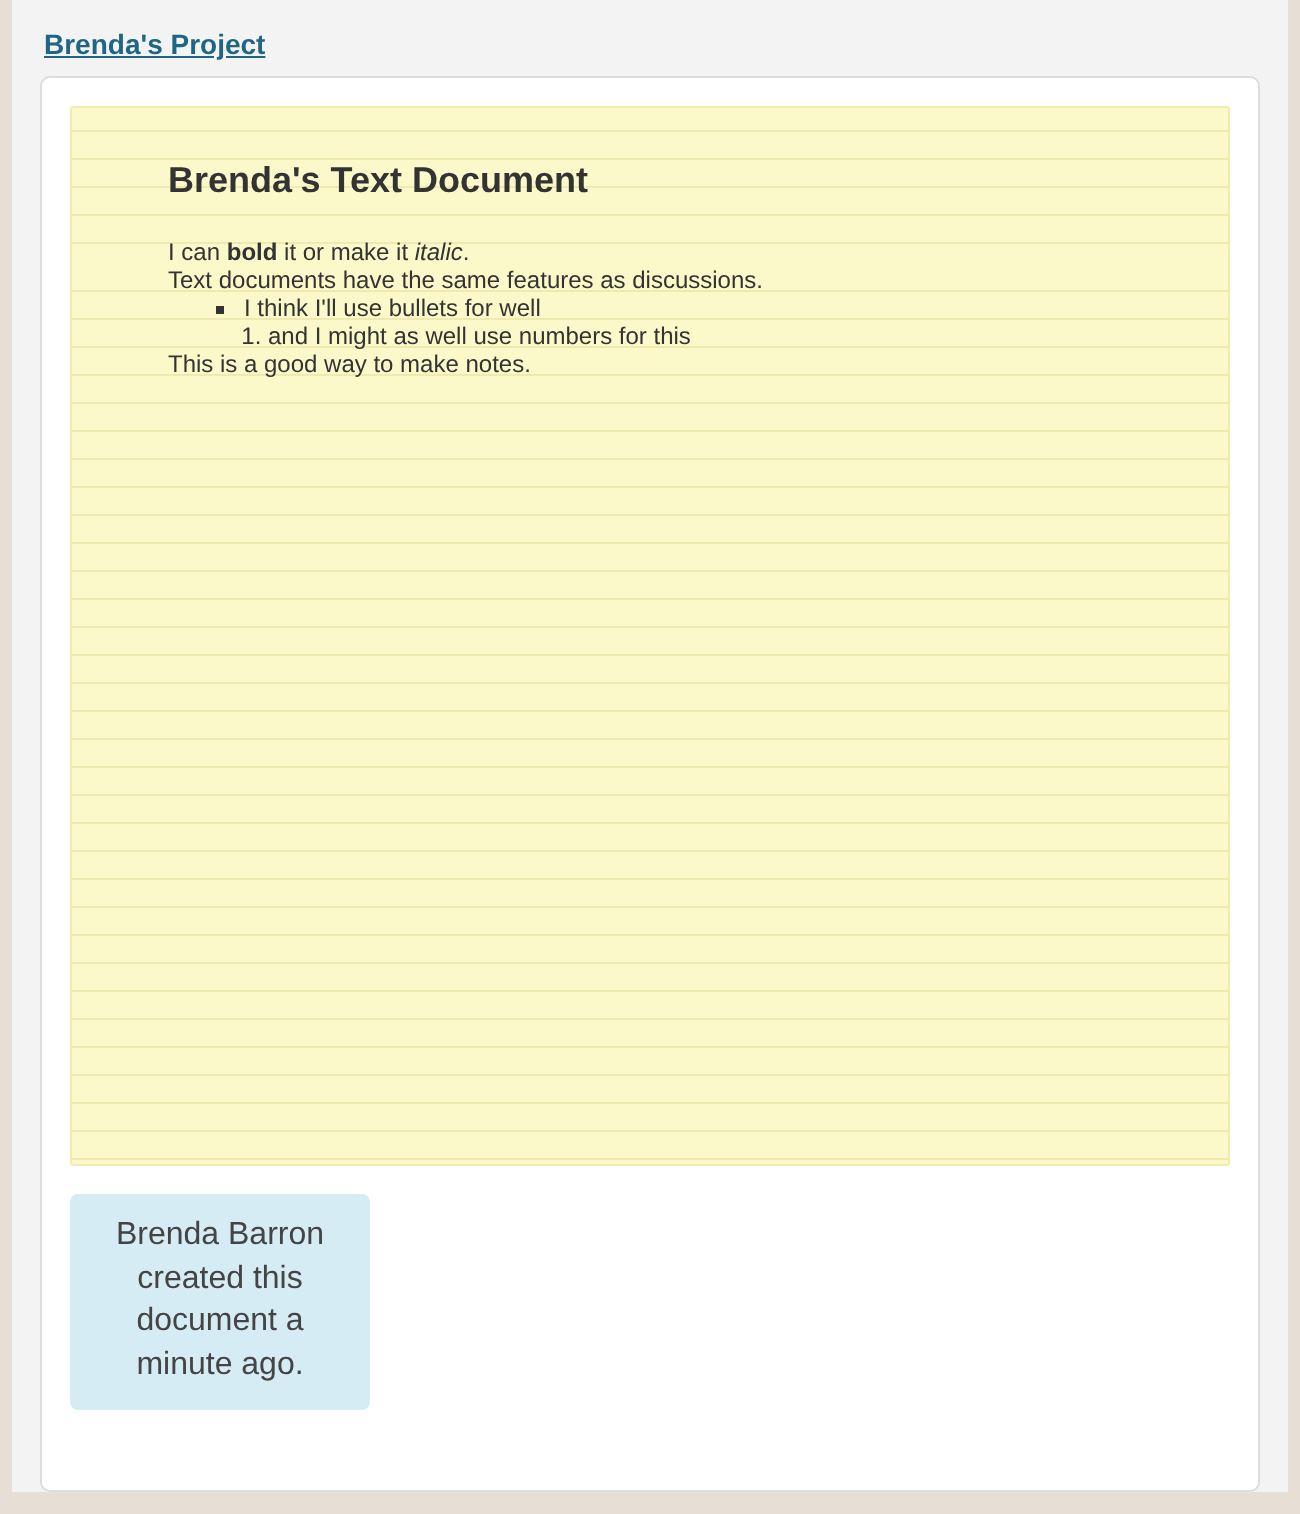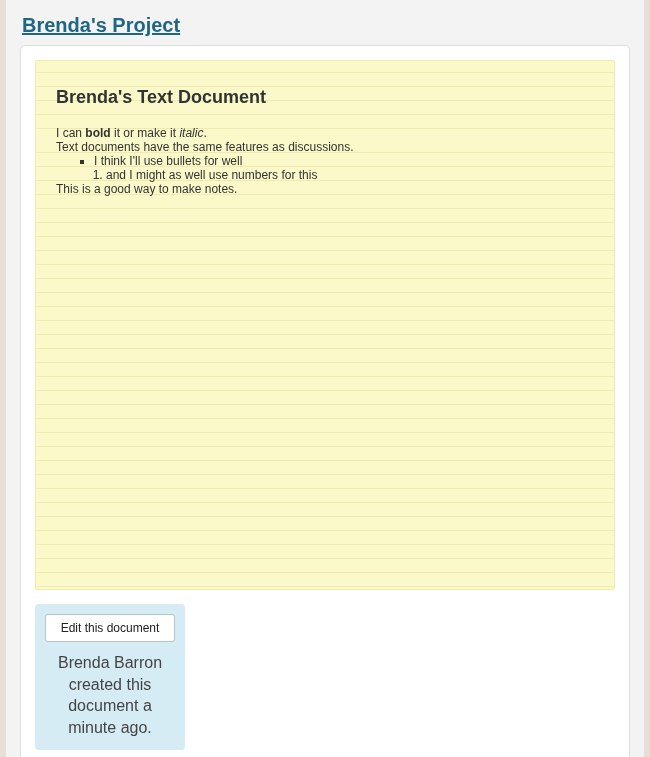--- a/index.html
+++ b/index.html
@@ -12,21 +12,21 @@
     }
     .page-wrap {
       background: #f3f3f3;
       margin: 0 6px;
     }
     .project-header {
       padding: 14px 16px 8px;
     }
     .project-title {
       color: #1f6684;
-      font-size: 20px;
+      font-size: 14px;
       font-weight: bold;
       display: inline-block;
     }
     .sheet {
       background: #fff;
       border: 1px solid #ddd;
       border-radius: 5px;
       margin: 0 14px 0;
       padding: 14px 14px 40px 14px;
       min-height: 700px;
@@ -39,21 +39,21 @@
       flex: 1 1 auto;
     }
     .side-col {
       width: 150px;
       flex: 0 0 150px;
     }
     .note {
       background: #fbf9c9;
       border: 1px solid #efecac;
       border-radius: 2px;
-      padding: 26px 22px 10px 20px;
+      padding: 26px 22px 10px 48px;
       min-height: 530px;
       position: relative;
       background-image: repeating-linear-gradient(
         to bottom,
         transparent 0, transparent 13px,
         #efeab0 13px, #efeab0 14px
       );
       background-position: 0 78px;
     }
     .note h2.doc-title {
@@ -132,20 +132,19 @@
         </ul>
         <ol>
           <li>and I might as well use numbers for this</li>
         </ol>
         <p>This is a good way to make notes.</p>
       </div>
     </div>
 
     <div class="side-col">
       <div class="changes-box">
-        <button class="edit-btn">Edit this document</button>
         <div class="changes-meta">Brenda Barron created this document a minute ago.</div>
       </div>
 
     </div>
 
   </div>
 </div>
 
 </body></html>

